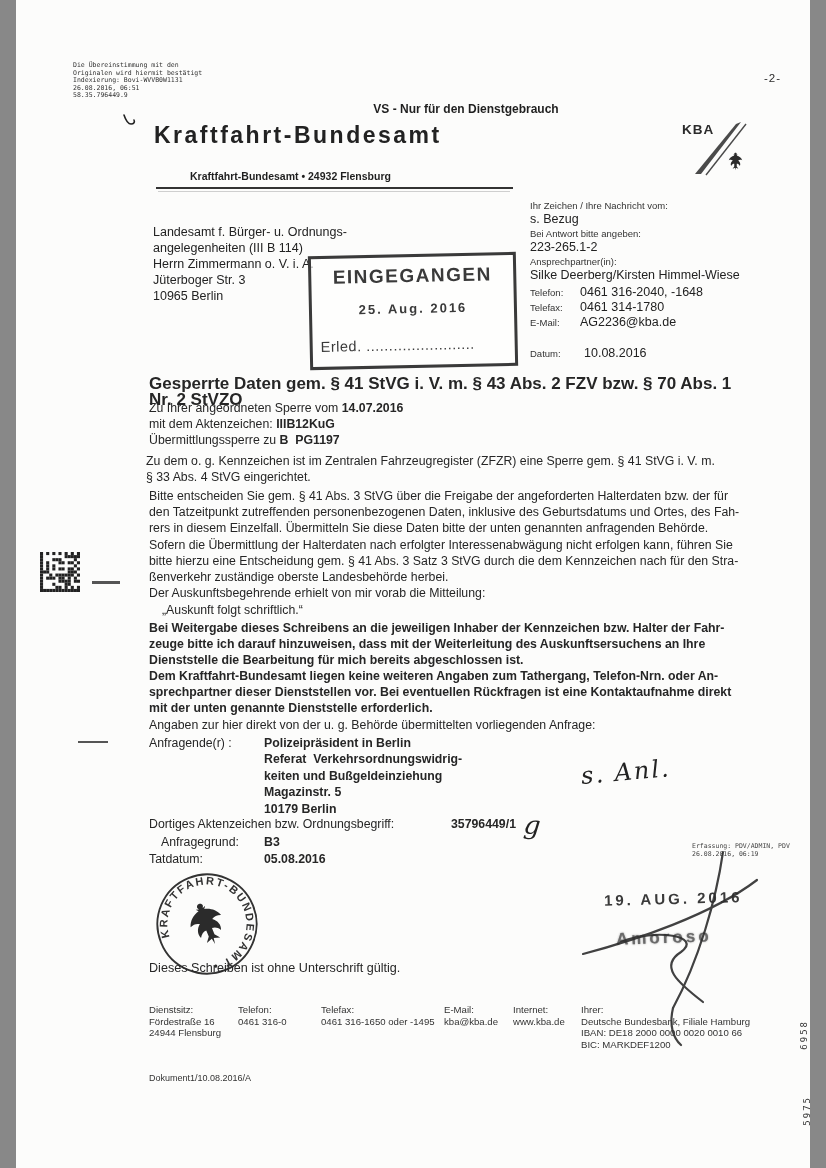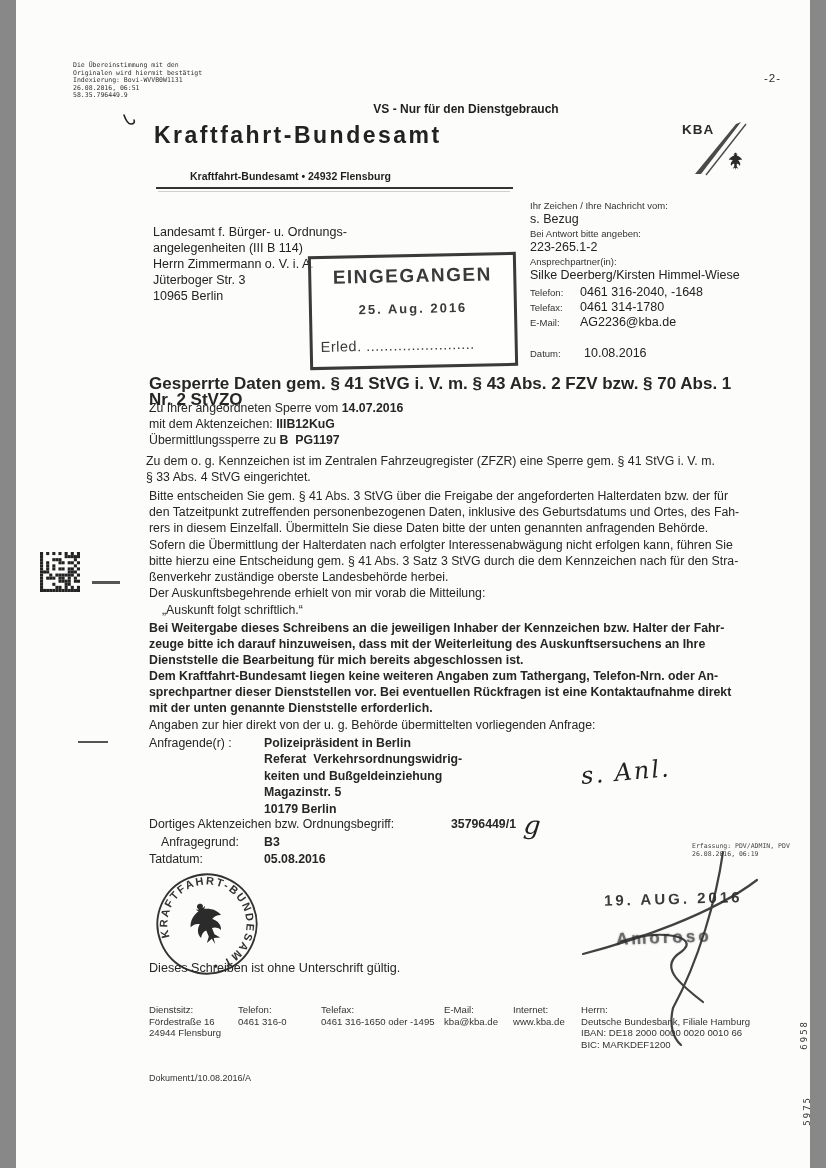--- a/index.html
+++ b/index.html
@@ -283,21 +283,21 @@
     </div>
     <div class="abs" style="left:428px;top:0;">
       <div>E-Mail:</div>
         <div class="pre">kba@kba.de</div>
     </div>
     <div class="abs" style="left:497px;top:0;">
       <div>Internet:</div>
         <div class="pre">www.kba.de</div>
     </div>
     <div class="abs" style="left:565px;top:0;">
-      <div>Herrn:</div>
+      <div>Ihrer:</div>
         <div class="pre">Deutsche Bundesbank, Filiale Hamburg
 IBAN: DE18 2000 0000 0020 0010 66
 BIC: MARKDEF1200</div>
     </div>
   </div>
 
   <div class="abs" style="left:133px;top:1073px;font-size:9px;color:#333;">Dokument1/10.08.2016/A</div>
 
   <div class="abs mono vert" style="left:783px;top:1020px;font-size:9px;letter-spacing:2px;color:#333;">6958</div>
   <div class="abs mono vert" style="left:786px;top:1096px;font-size:9px;letter-spacing:2px;color:#333;">5975</div>

